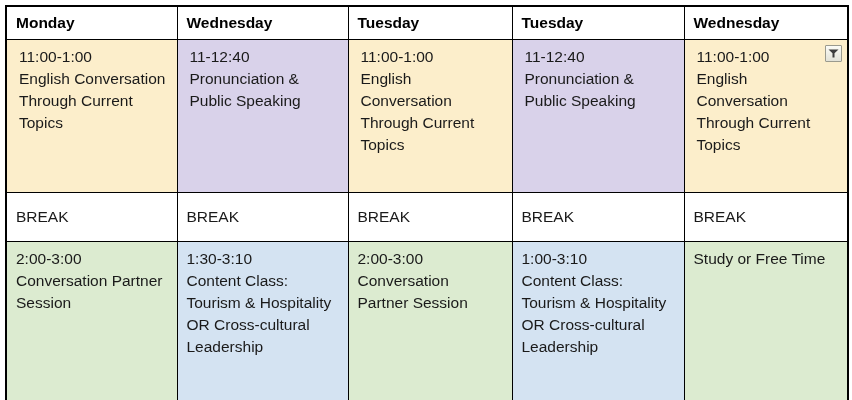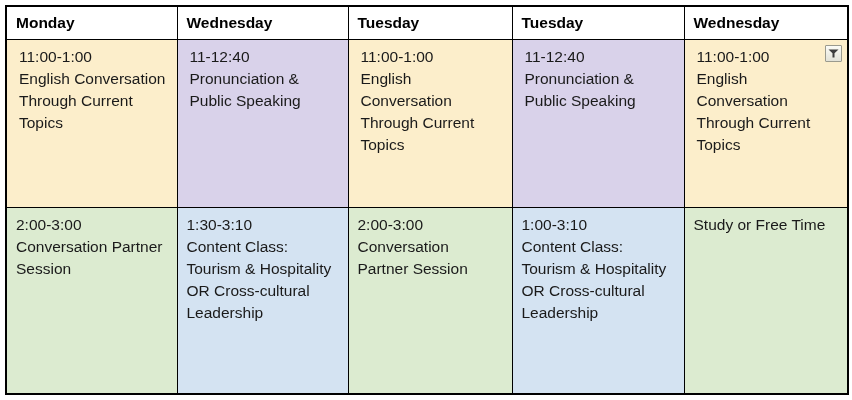--- a/index.html
+++ b/index.html
@@ -140,20 +140,37 @@
         <td data-fill="table.rows.0.cells.4.fill" style="background: rgb(252, 238, 203);">
           <span class="cell-text">11:00-1:00
 English Conversation Through Current Topics</span>
           <span class="filter-btn">
             <svg width="11" height="9" viewBox="0 0 11 9" aria-hidden="true">
               <polygon points="0.5,0.5 10.5,0.5 6.5,4.2 6.5,8.5 4.5,8.5 4.5,4.2" fill="#3d3d3d"></polygon>
             </svg>
           </span>
         </td>
       </tr>
+      <tr class="row-break">
+        <td data-fill="table.rows.1.cells.0.fill" style="background: rgb(255, 255, 255);">
+          <span class="cell-text">BREAK</span>
+        </td>
+        <td data-fill="table.rows.1.cells.1.fill" style="background: rgb(255, 255, 255);">
+          <span class="cell-text">BREAK</span>
+        </td>
+        <td data-fill="table.rows.1.cells.2.fill" style="background: rgb(255, 255, 255);">
+          <span class="cell-text">BREAK</span>
+        </td>
+        <td data-fill="table.rows.1.cells.3.fill" style="background: rgb(255, 255, 255);">
+          <span class="cell-text">BREAK</span>
+        </td>
+        <td data-fill="table.rows.1.cells.4.fill" style="background: rgb(255, 255, 255);">
+          <span class="cell-text">BREAK</span>
+        </td>
+      </tr>
       <tr class="row-afternoon">
         <td data-fill="table.rows.2.cells.0.fill" style="background: rgb(220, 235, 208);">
           <span class="cell-text">2:00-3:00
 Conversation Partner Session</span>
         </td>
         <td data-fill="table.rows.2.cells.1.fill" style="background: rgb(212, 227, 242);">
           <span class="cell-text">1:30-3:10
 Content Class: Tourism &amp; Hospitality OR Cross-cultural Leadership</span>
         </td>
         <td data-fill="table.rows.2.cells.2.fill" style="background: rgb(220, 235, 208);">

